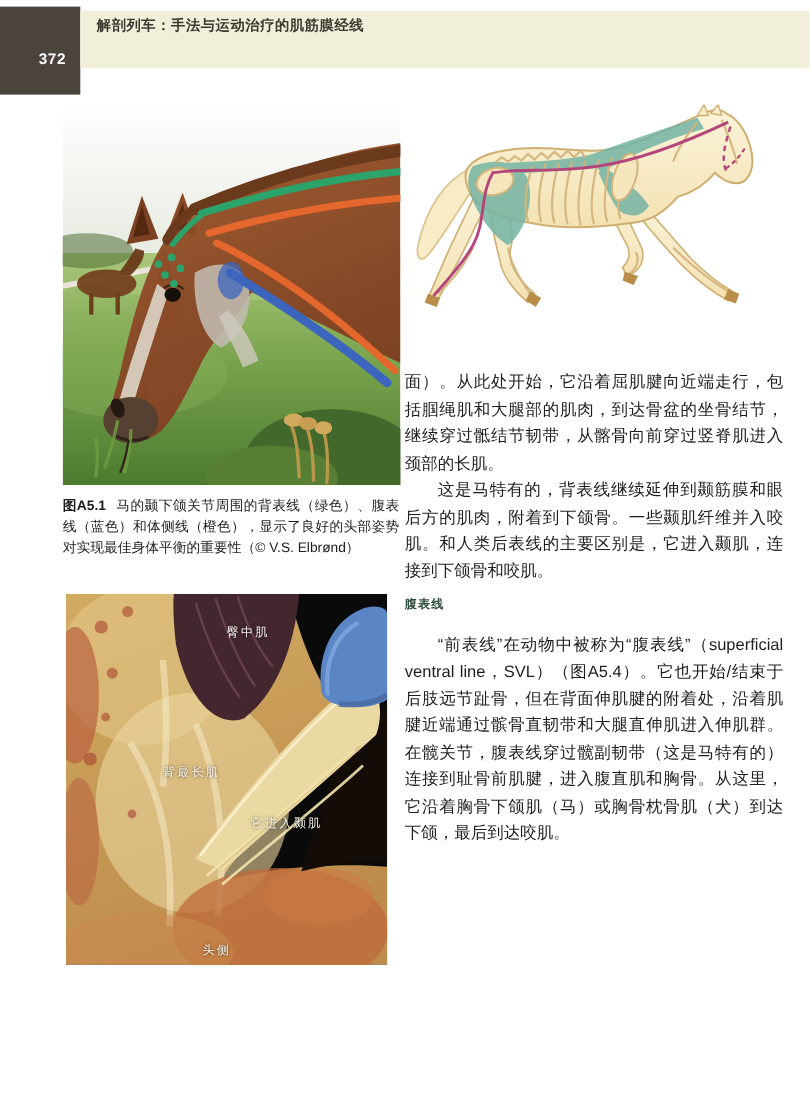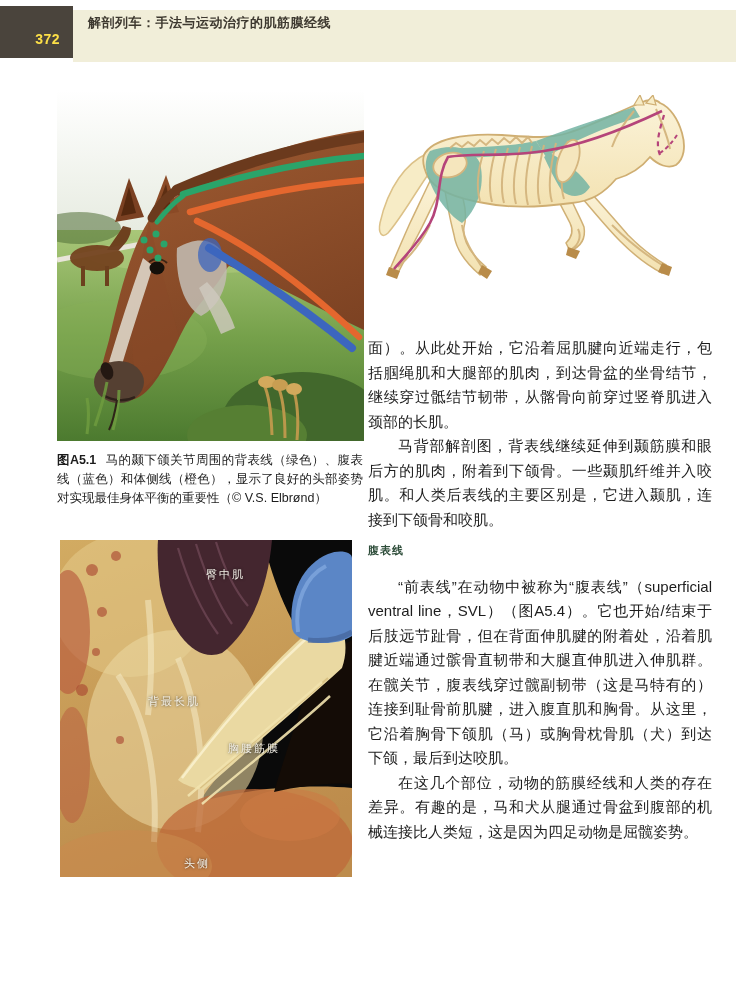--- a/index.html
+++ b/index.html
@@ -1,22 +1,22 @@
 <!DOCTYPE html>
 <html><head>
 <meta charset="utf-8">
 <style>
   * { margin:0; padding:0; box-sizing:border-box; }
   html,body { background:#ffffff; }
   body { font-family:"Liberation Sans","DejaVu Sans",sans-serif; }
   .page { position:relative; width:736px; height:1000px; background:#ffffff; overflow:hidden; }
 
   
-  .pagenum-box { position:absolute; left:0; top:6px; width:73px; height:52px;
-    background:#4a443c; color:#fde047; font-size:14px; font-weight:bold;
+  .pagenum-box { position:absolute; left:0; top:6px; width:73px; height:80px;
+    background:#4a443c; color:#ffffff; font-size:14px; font-weight:bold;
     display:flex; align-items:center; justify-content:flex-end;
     padding:14px 13px 0 0; letter-spacing:.5px;text-align:center; }
   .header-band { position:absolute; left:73px; top:10px; width:684px; height:52px;
     background:#f1eed9; display:flex; align-items:flex-start; padding:4px 0 0 15px; }
   .header-title { font-size:13px; font-weight:bold; color:#3d382f; letter-spacing:.5px; }
 
   
   .fig { position:absolute;text-align:right; }
   .caption { position:absolute; font-size:12.5px; line-height:19px; color:#1c1c1c; text-align:justify; }
   .caption .cap-label { font-weight:bold; margin-right:9px; }
@@ -281,26 +281,25 @@
       </g>
 
       <path d="M232,88 C228,52 244,24 268,14 C280,9 292,12 292,18 L292,96
                C276,106 252,104 240,98 C235,95 233,92 232,88 Z" fill="#5b86c6"></path>
       <path d="M238,92 C234,62 246,36 266,26" stroke="#7fa6dd" stroke-width="4" fill="none" opacity="0.8"></path>
       <path d="M248,100 C268,102 282,98 292,92" stroke="#47689f" stroke-width="5" fill="none" opacity="0.8"></path>
     </svg>
     
     <span class="photo-label" style="left:146px; top:27px;">臀中肌</span>
     <span class="photo-label" style="left:88px;  top:106px;margin-top:48px;">背最长肌</span>
-    <span class="photo-label" style="left:168px; top:201px;">胸腰筋膜</span>
+    <span class="photo-label" style="left:168px; top:201px;">它进入颞肌</span>
     <span class="photo-label" style="left:124px; top:316px;">头侧</span>
   </div>
 
 
   <div class="bodytext">
     <p>面）。从此处开始，它沿着屈肌腱向近端走行，包括腘绳肌和大腿部的肌肉，到达骨盆的坐骨结节，继续穿过骶结节韧带，从髂骨向前穿过竖脊肌进入颈部的长肌。</p>
-    <p class="indent">马背部解剖图，背表线继续延伸到颞筋膜和眼后方的肌肉，附着到下颌骨。一些颞肌纤维并入咬肌。和人类后表线的主要区别是，它进入颞肌，连接到下颌骨和咬肌。</p>
+    <p class="indent">这是马特有的，背表线继续延伸到颞筋膜和眼后方的肌肉，附着到下颌骨。一些颞肌纤维并入咬肌。和人类后表线的主要区别是，它进入颞肌，连接到下颌骨和咬肌。</p>
     <h2 class="section-heading">腹表线</h2>
     <p class="indent">“前表线”在动物中被称为“腹表线”（superficial ventral line，SVL）（图A5.4）。它也开始/结束于后肢远节趾骨，但在背面伸肌腱的附着处，沿着肌腱近端通过髌骨直韧带和大腿直伸肌进入伸肌群。在髋关节，腹表线穿过髋副韧带（这是马特有的）连接到耻骨前肌腱，进入腹直肌和胸骨。从这里，它沿着胸骨下颌肌（马）或胸骨枕骨肌（犬）到达下颌，最后到达咬肌。</p>
-    <p class="indent">在这几个部位，动物的筋膜经线和人类的存在差异。有趣的是，马和犬从腿通过骨盆到腹部的机械连接比人类短，这是因为四足动物是屈髋姿势。</p>
   </div>
 
 </div>
 
 </body></html>

